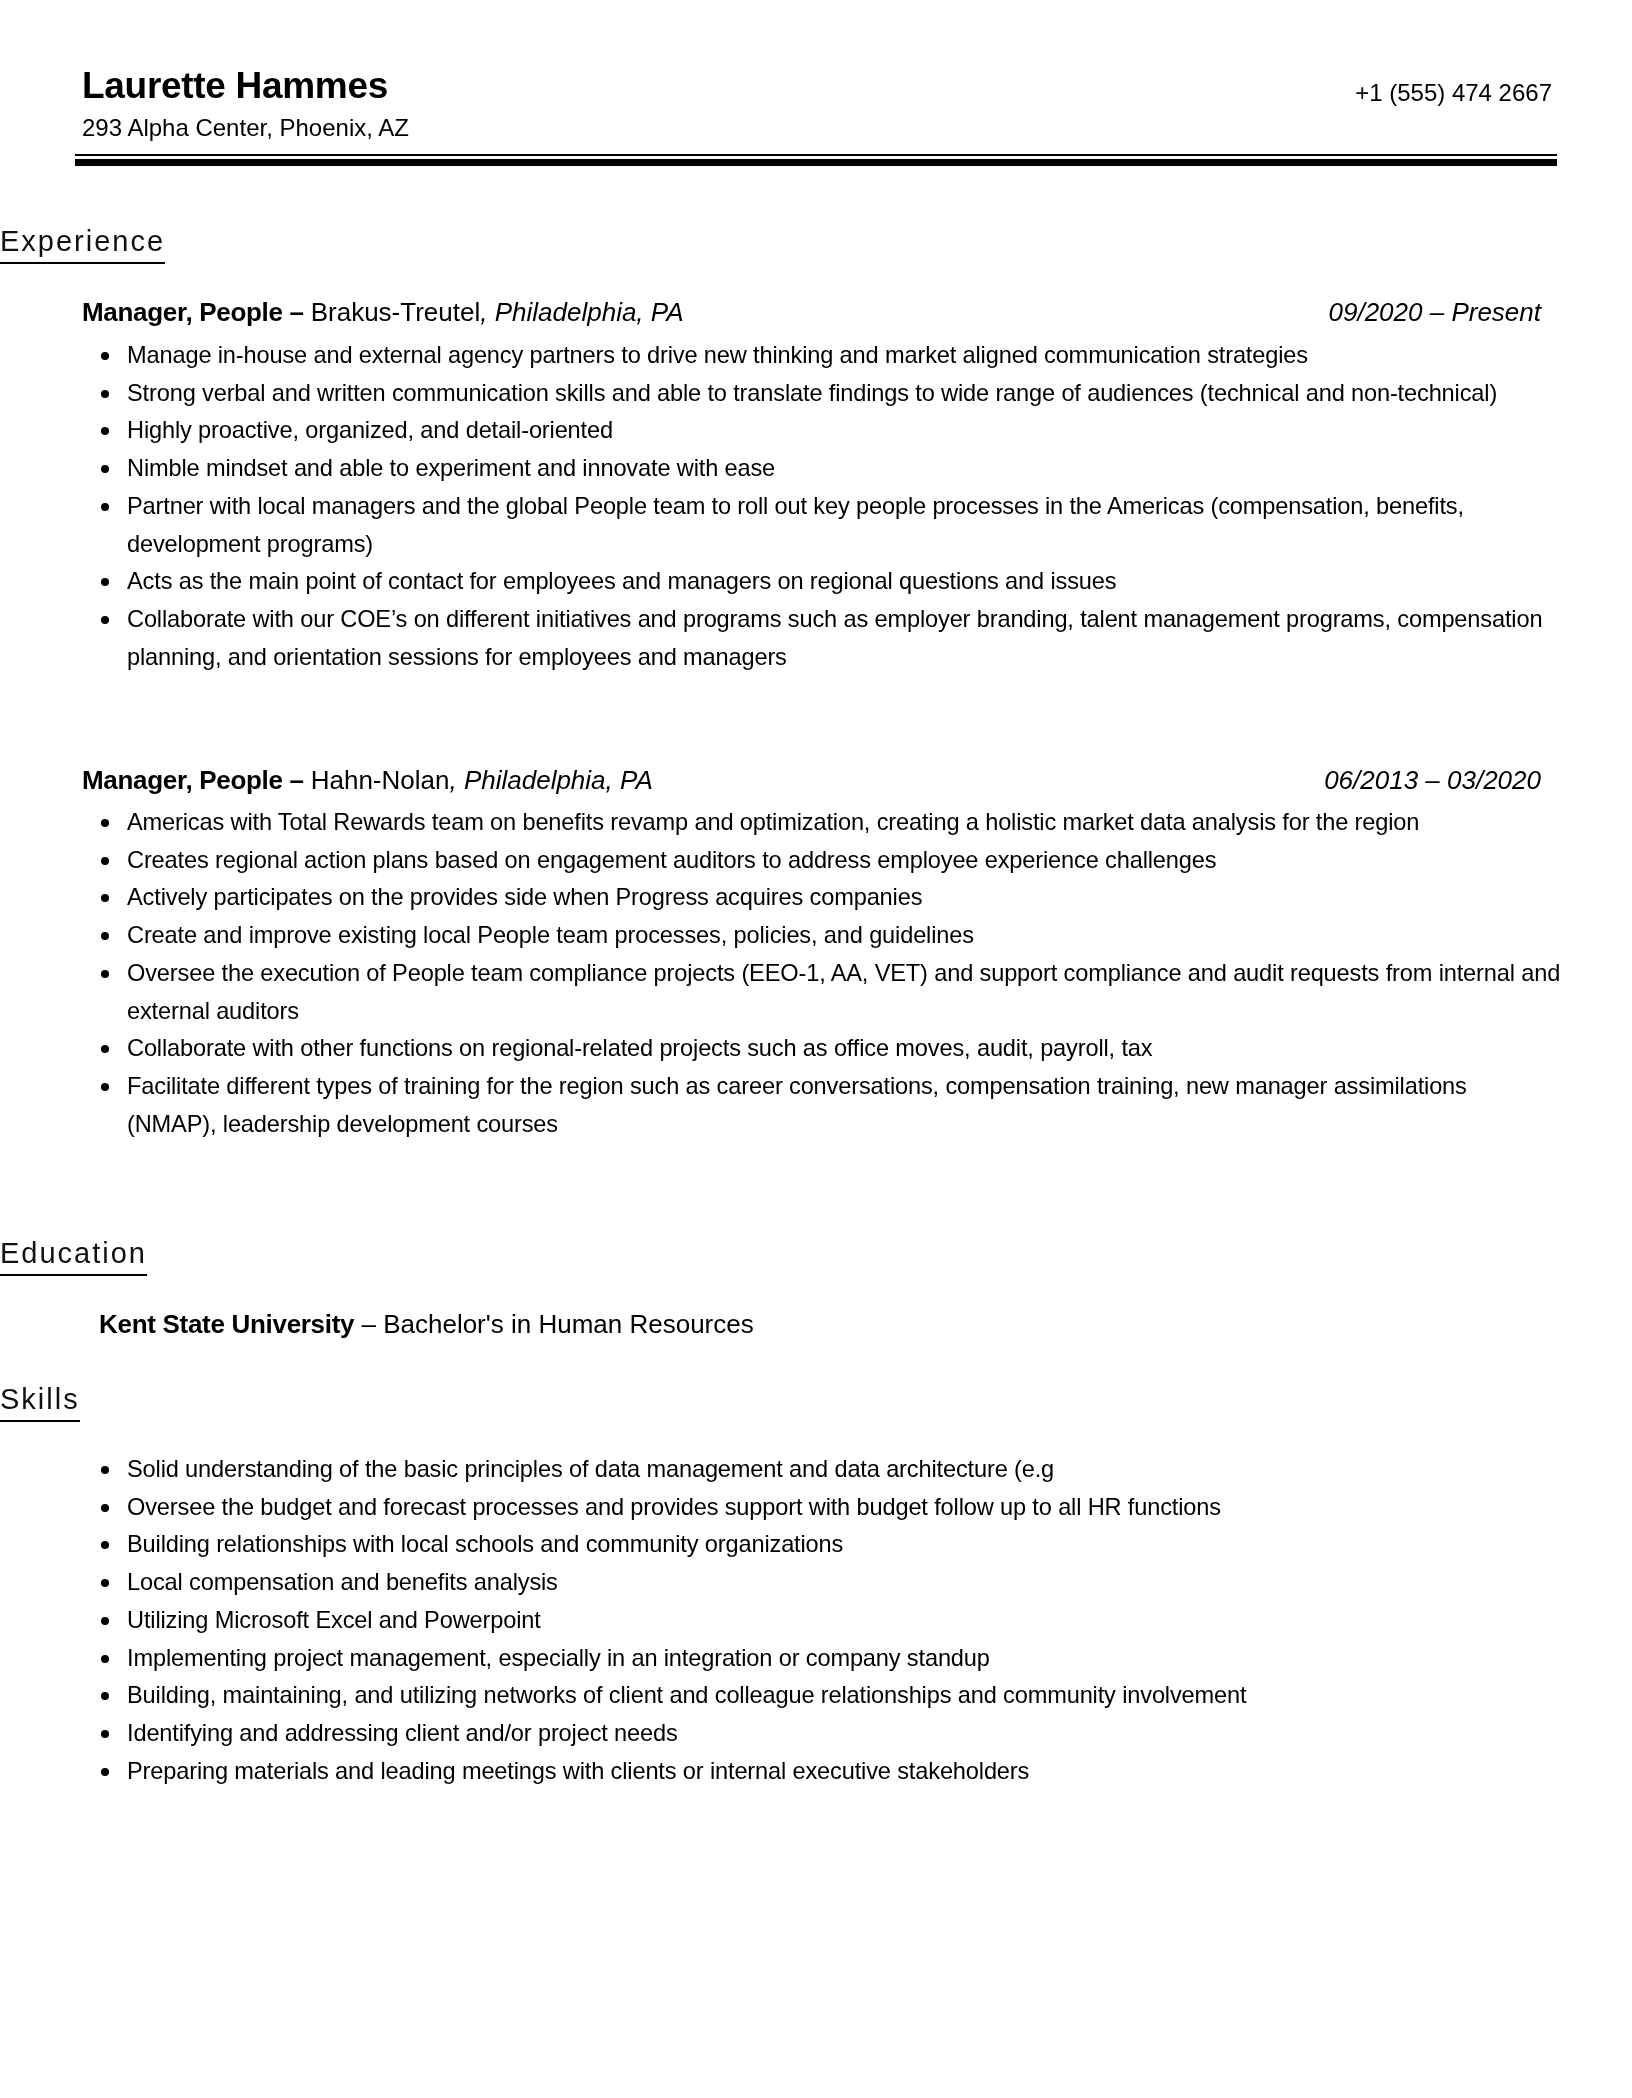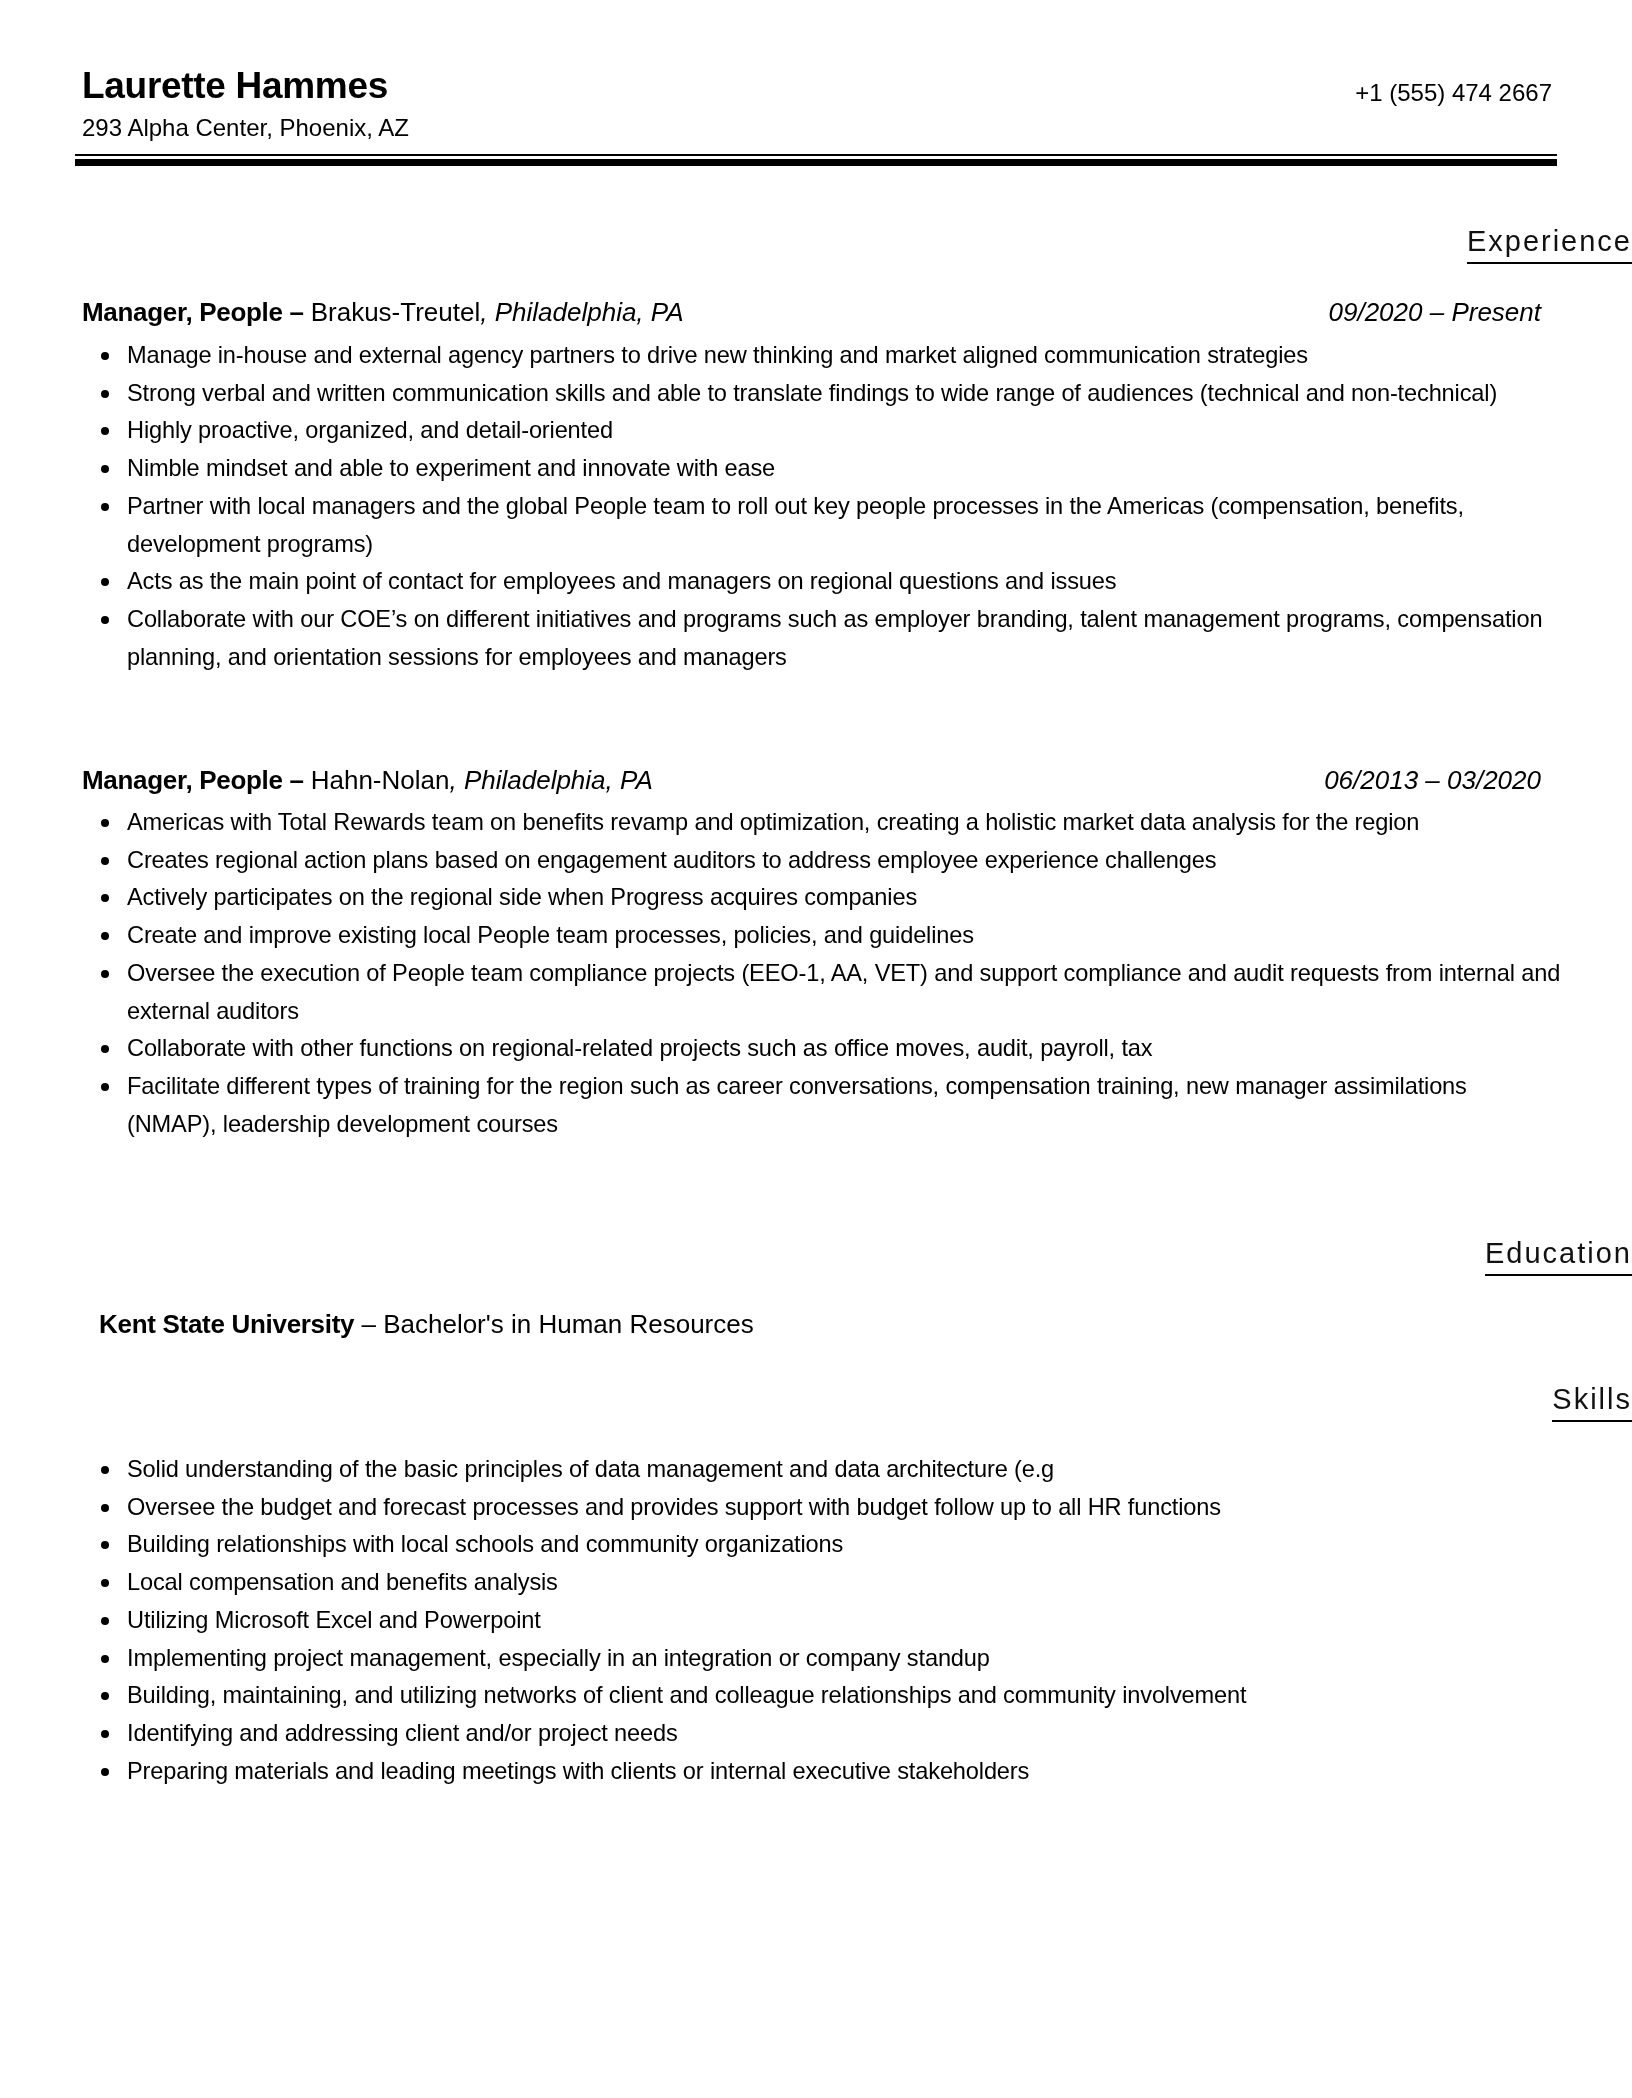--- a/index.html
+++ b/index.html
@@ -5,21 +5,21 @@
   html, body { margin: 0; padding: 0; background: #ffffff; }
   body { width: 1632px; height: 2098px; position: relative; overflow: hidden;
          font-family: "Liberation Sans", sans-serif; color: #000; }
   .page { position: absolute; left: 0; top: 0; width: 1632px; height: 2098px; }
   .hdr-name { position: absolute; left: 82px; top: 64px; font-size: 37px; font-weight: bold; letter-spacing: -0.3px; line-height: 44px; }
   .hdr-addr { position: absolute; left: 82px; top: 113px; font-size: 24px; line-height: 30px; }
   .hdr-phone { position: absolute; right: 80px; top: 78px; font-size: 24px; line-height: 30px; }
   .rule-thin { position: absolute; left: 75px; width: 1482px; top: 154px; height: 2px; background: #000; }
   .rule-thick { position: absolute; left: 75px; width: 1482px; top: 159px; height: 7px; background: #000; }
 
-  .section-title { position: absolute; left: 0; width: 1632px; text-align: right; }
+  .section-title { position: absolute; left: 0; width: 1632px; text-align: left; }
   .section-title span { display: inline-block; font-size: 29px; letter-spacing: 2px; font-weight: normal;
                         border-bottom: 2px solid #000; padding-bottom: 4px; line-height: 34px; color: #111; }
 
   .job-head { position: absolute; left: 82px; width: 1475px; font-size: 26px; line-height: 34px; }
   .job-head .title { font-weight: bold; letter-spacing: -0.3px; }
   .job-head .loc { font-style: italic; }
   .job-head .dates { position: absolute; right: 16px; top: 0; font-style: italic; }
 
   ul.bullets { position: absolute; left: 82px; width: 1480px; margin: 0; padding: 0; list-style: none; }
   ul.bullets li { position: relative; padding-left: 45px; font-size: 23.6px; line-height: 37.7px; letter-spacing: -0.15px; }
@@ -57,21 +57,21 @@
     <li>Collaborate with our COE’s on different initiatives and programs such as employer branding, talent management programs, compensation planning, and orientation sessions for employees and managers</li>
   </ul>
 
   <div class="job-head" style="top:763px;">
     <span class="title">Manager, People – </span><span>Hahn-Nolan</span><span class="loc">, Philadelphia, PA</span>
     <span class="dates">06/2013 – 03/2020</span>
   </div>
   <ul class="bullets" style="top:804px;">
     <li>Americas with Total Rewards team on benefits revamp and optimization, creating a holistic market data analysis for the region</li>
     <li>Creates regional action plans based on engagement auditors to address employee experience challenges</li>
-    <li>Actively participates on the regional side when Progress acquires companies</li>
+    <li>Actively participates on the provides side when Progress acquires companies</li>
     <li>Create and improve existing local People team processes, policies, and guidelines</li>
     <li>Oversee the execution of People team compliance projects (EEO-1, AA, VET) and support compliance and audit requests from internal and external auditors</li>
     <li>Collaborate with other functions on regional-related projects such as office moves, audit, payroll, tax</li>
     <li>Facilitate different types of training for the region such as career conversations, compensation training, new manager assimilations (NMAP), leadership development courses</li>
   </ul>
 
   <div class="section-title" style="top:1236px;">
     <span>Education</span>
   </div>
   <div class="edu-line" style="top:1307px;">

